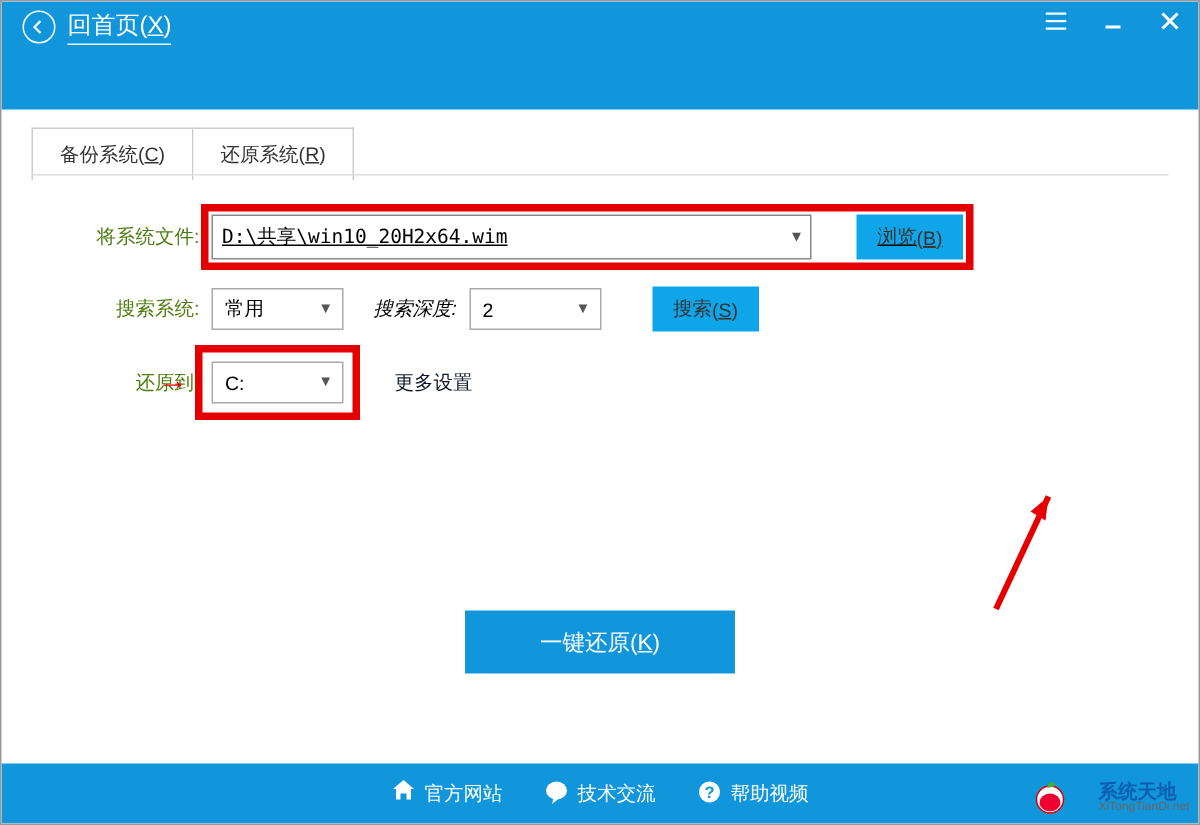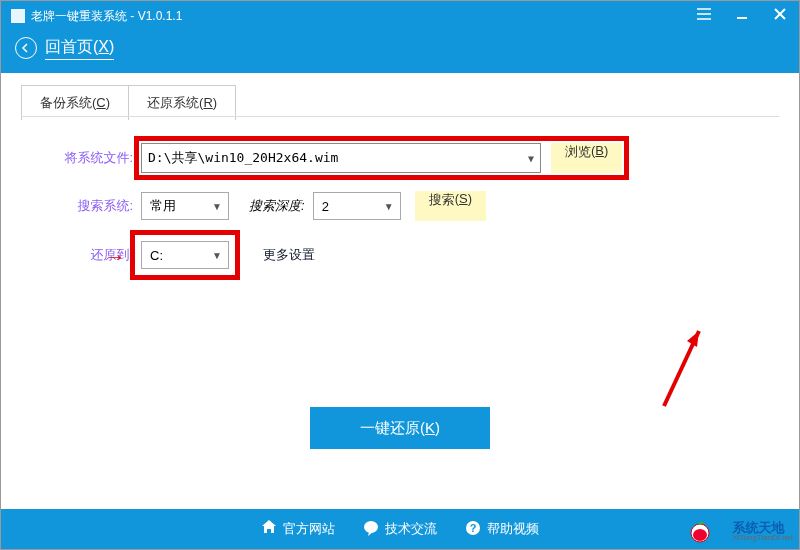--- a/index.html
+++ b/index.html
@@ -119,21 +119,21 @@
     .form-row {
       display: flex;
       align-items: center;
       margin-bottom: 18px;
     }
     
     .row-label {
       width: 120px;
       text-align: right;
       padding-right: 8px;
-      color: #8b5cf6;
+      color: #4d7c0f;
       font-size: 13px;
     }
     
     .file-input {
       width: 400px;
       height: 30px;
       border: 1px solid #888;
       padding: 0 26px 0 6px;
       font-family: monospace;
       font-size: 13px;
@@ -159,27 +159,28 @@
       align-items: center;
       font-size: 13px;
       background: #fff;
     }
     
     .sel-sm { width: 88px; }
     
     .btn {
       height: 30px;
       padding: 0 14px;
-      background: #fef9c3;
+      background: #0ea5e9;
       border: none;
       cursor: pointer;
       font-size: 13px;
       color: #333;
       display: flex;
-      align-items: flex-start;
+      align-items: center;
+      margin-left: 20px;
     }
     .btn u { text-decoration: underline; }
     
     .gap-10 { margin-right: 10px; }
     .gap-20 { margin-right: 20px; }
     .gap-14 { margin-right: 14px; }
     
     .more-link {
       color: #0f172a;
       font-size: 13px;
@@ -276,28 +277,20 @@
       font-size: 8px;
       color: #666;
     }
   </style>
 </head>
 <body>
 
 <div class="window">
 
   <div class="titlebar">
-    <div class="titlebar-top">
-      <span class="app-icon">
-        <svg width="14" height="14" viewBox="0 0 14 14">
-            <rect width="14" height="14" fill="#fff" opacity="0.9"></rect>
-          </svg>
-      </span>
-      <span class="app-title">老牌一键重装系统 - V1.0.1.1</span>
-    </div>
     <div class="window-controls">
       <div class="win-ctrl">
         <svg width="14" height="12" viewBox="0 0 14 12">
             <line x1="0" y1="1" x2="14" y2="1" stroke="#fff" stroke-width="1.5"></line>
             <line x1="0" y1="6" x2="14" y2="6" stroke="#fff" stroke-width="1.5"></line>
             <line x1="0" y1="11" x2="14" y2="11" stroke="#fff" stroke-width="1.5"></line>
           </svg>
       </div>
       <div class="win-ctrl">
         <svg width="14" height="14" viewBox="0 0 14 14">
@@ -330,21 +323,21 @@
     <div class="tab">
       <span>还原系统</span>(<u>R</u>)
     </div>
   </div>
   <div class="tab-line"></div>
 
   <div class="content">
 
     <div class="form-row" style="margin-top:12px;">
       <span class="row-label">将系统文件:</span>
-      <span class="highlight-red" style="display:flex;align-items:center;">
+      <span class="highlight-red" style="display:flex;align-items:center;text-decoration:underline;">
         <div class="file-input gap-10" style="width:400px;display:flex;align-items:center;">
           <span>D:\共享\win10_20H2x64.wim</span>
           <span class="dd-arrow">▼</span>
         </div>
         <button class="btn">
           <span>浏览</span>(<u>B</u>)
         </button>
       </span>
     </div>
 

